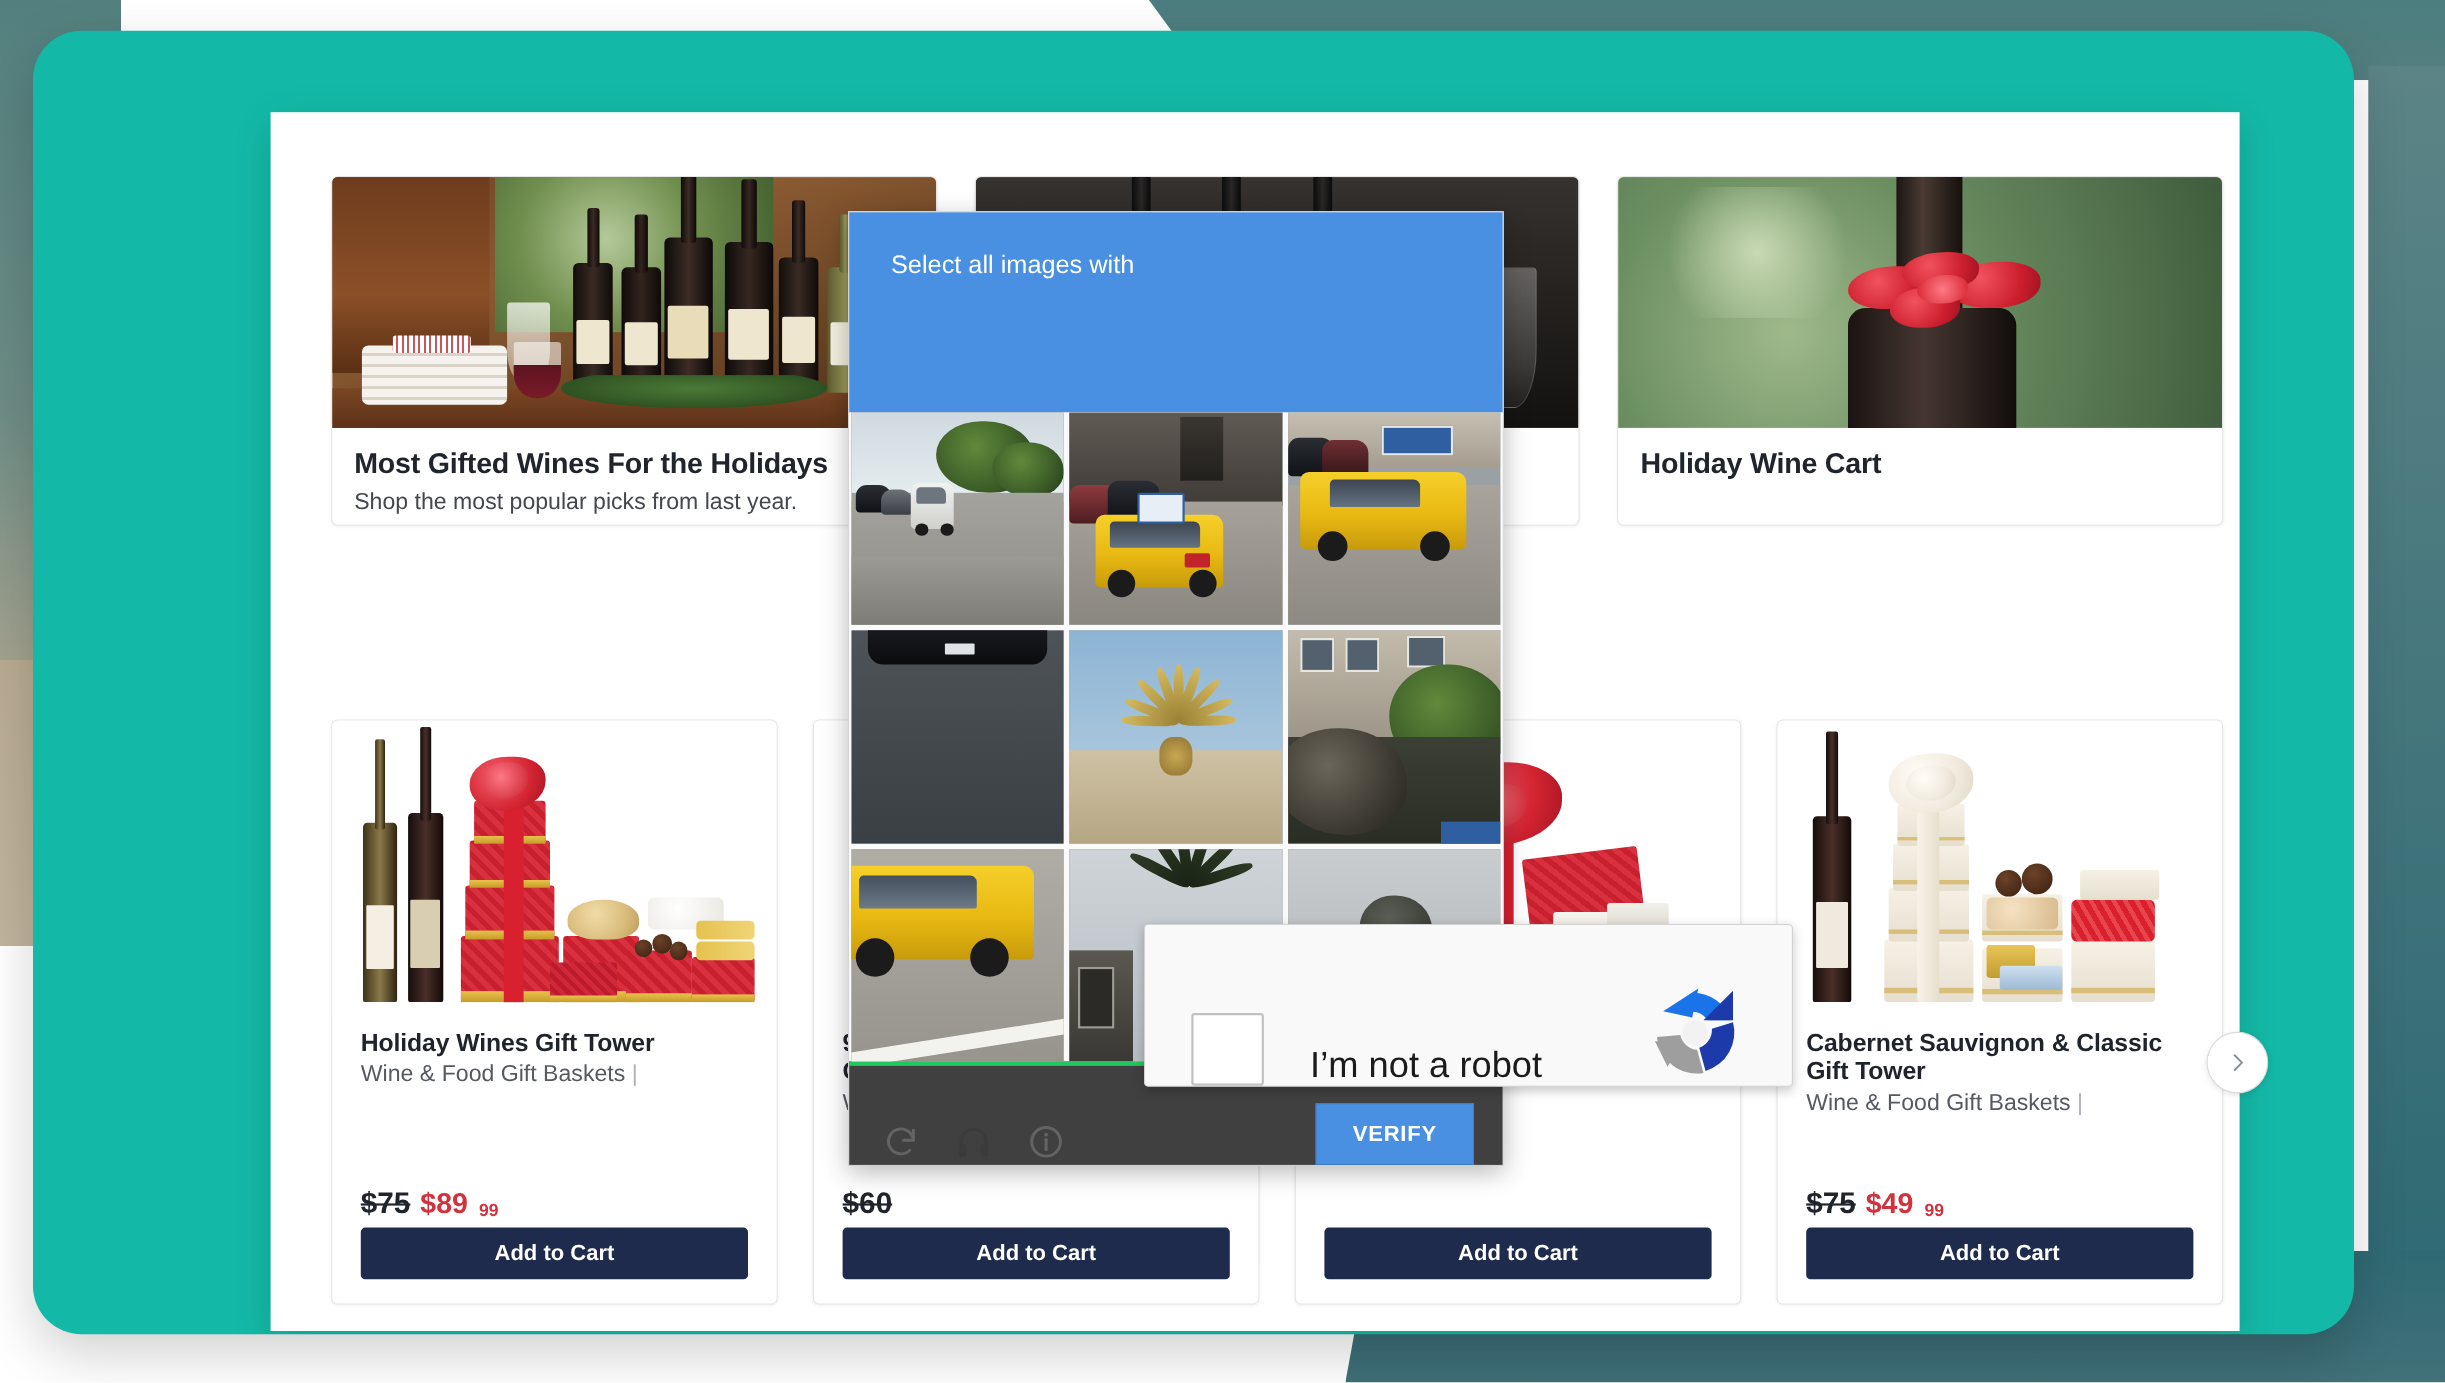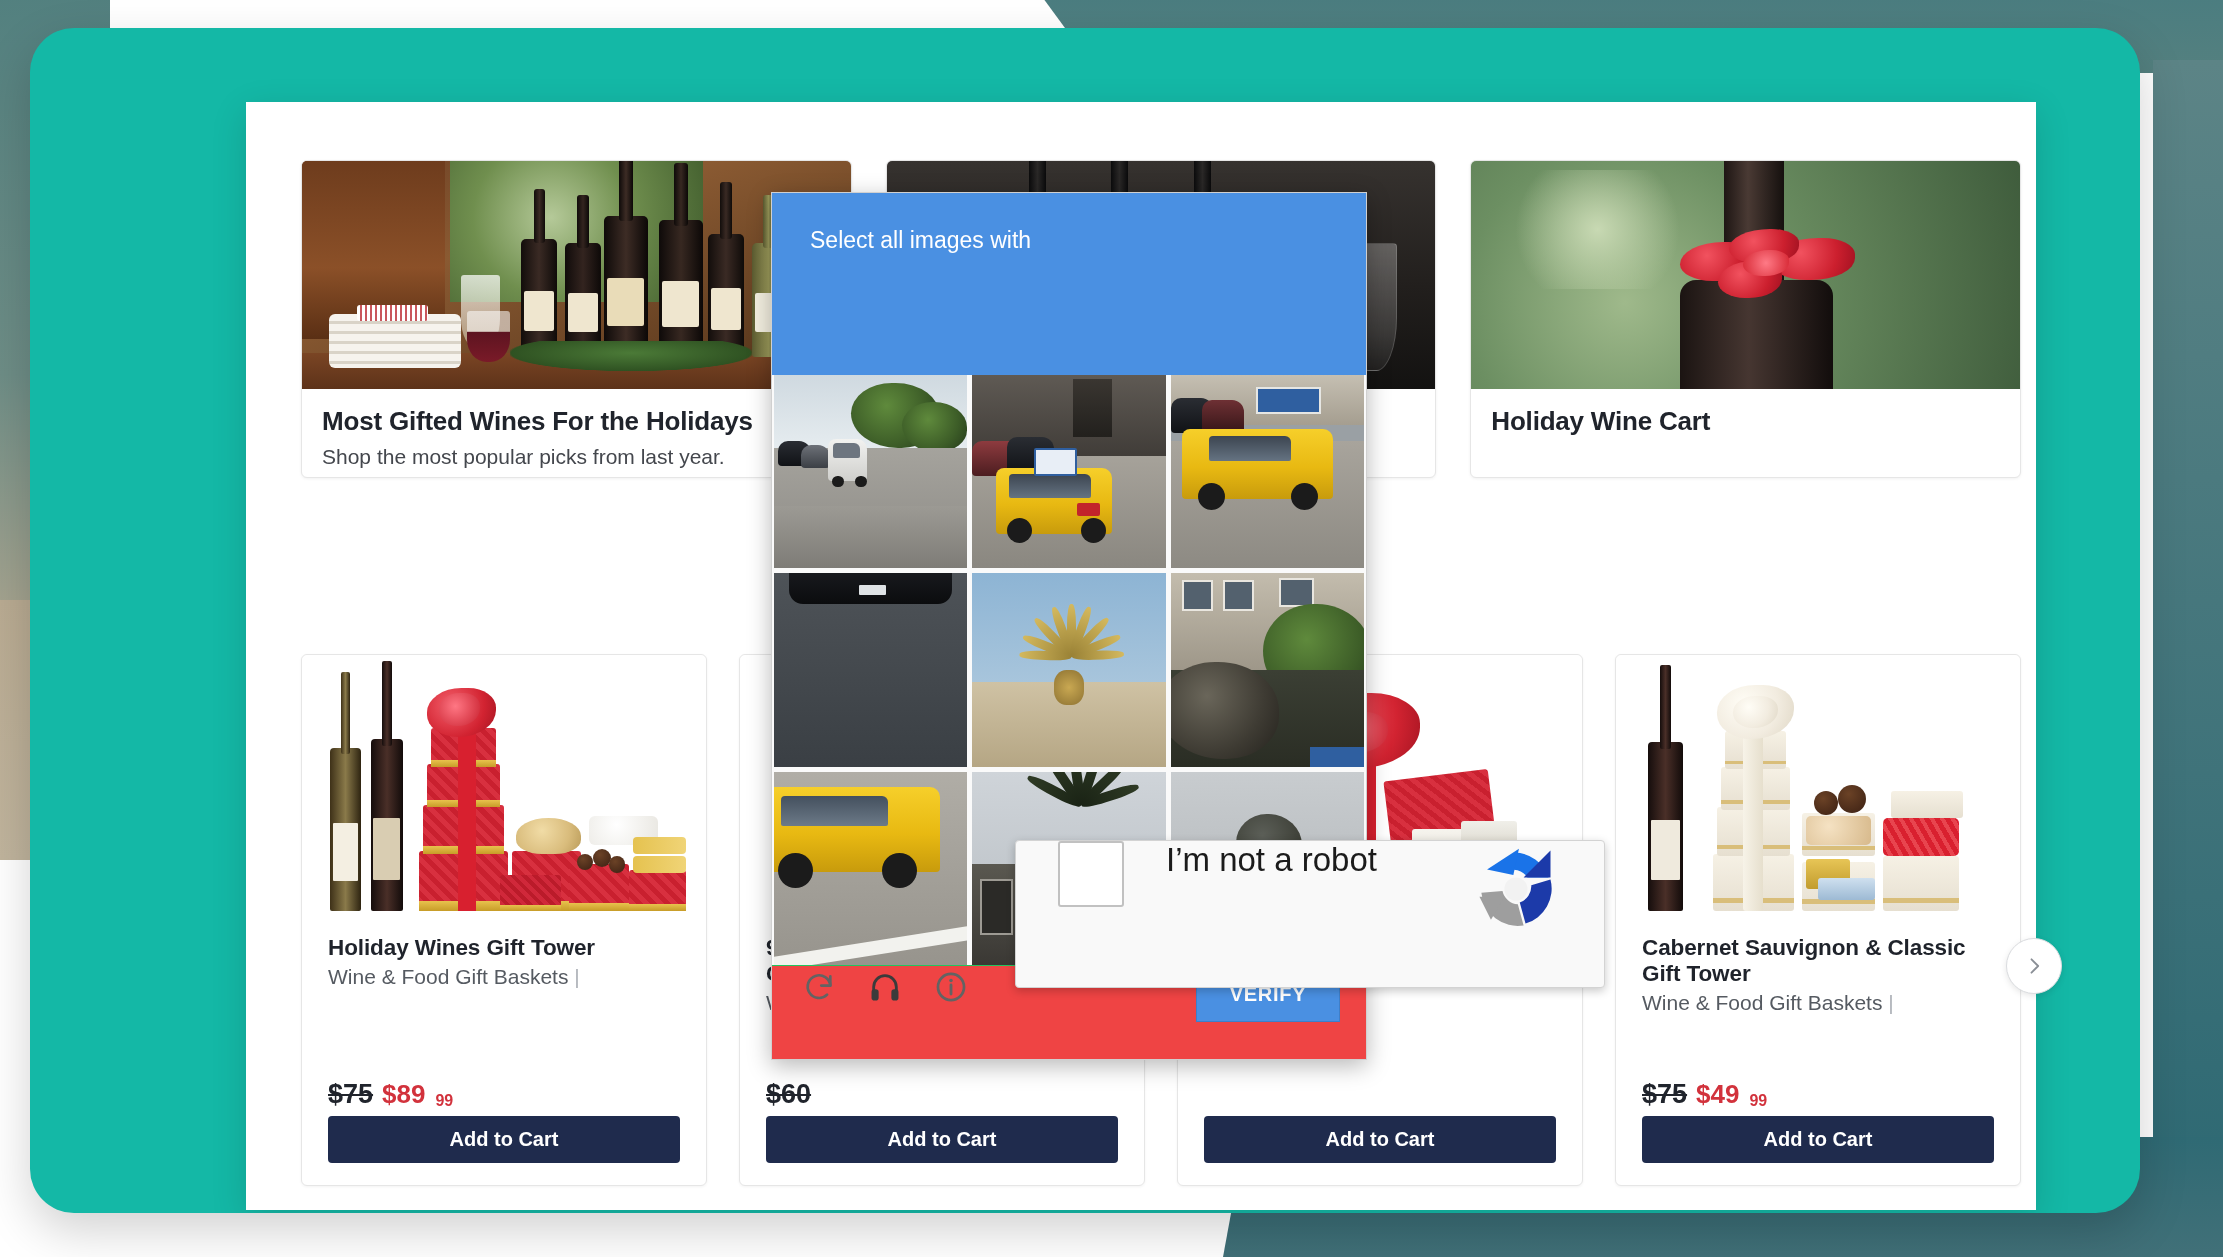--- a/index.html
+++ b/index.html
@@ -249,37 +249,37 @@
   .bush { position:absolute; border-radius: 48% 52% 45% 55%;
     background: radial-gradient(circle at 40% 35%, #5f8a3c 0%, #3c5c27 60%, #23371a 100%); }
   .palm { position:absolute; }
   .palm i { position:absolute; left:46%; top:0; width:9%; height:52%;
     background: linear-gradient(180deg,#d4b95e,#9a8236); transform-origin: bottom center; border-radius:40%; }
   .bldg { position:absolute; background: linear-gradient(180deg,#b9b2a4,#948c7d); }
   .bldg .w { position:absolute; background:#53616e; border:2px solid #e9e6df; }
   .sand { position:absolute; left:0; bottom:0; width:100%; height:40%;
     background: linear-gradient(180deg,#cfc2a4,#b5a684); }
   #captcha-footer {
-    height: 94px; background:#ef4444; border-top:1px solid #22c55e;
-    display:flex; align-items:flex-start; padding: 0 26px;
+    height: 94px; background:#404040; border-top:4px solid #22c55e;
+    display:flex; align-items:flex-end; padding: 0 26px;
   }
   .cap-icons { display:flex; gap: 24px; align-items:center; }
   .cap-icon { width:42px; height:42px; display:flex; align-items:center; justify-content:center; cursor:pointer; }
   #verify-btn {
     margin-left:auto; background:#4a90e2; color:#fff; border:1px solid #3e7fc9;
     width: 144px; height: 56px; font-size: 20px; font-weight: bold; letter-spacing:.7px;
     font-family:"Liberation Sans", sans-serif; cursor:pointer;
   }
 
   
   #recaptcha-widget {
-    position:absolute; left: 1015px; top: 840px; width: 590px; height: 148px;
+    position:absolute; left: 1040px; top: 840px; width: 590px; height: 148px;
     background:#f9f9f9; border:1px solid #d3d3d3; border-radius: 4px;
     box-shadow: 0 3px 10px rgba(0,0,0,0.22); z-index: 30;
-    display:flex; align-items:flex-start; padding: 0 42px;
+    display:flex; align-items:flex-end; padding: 0 42px;
   }
   #robot-checkbox {
     width: 66px; height: 66px; background:#fff; border:2px solid #c1c1c1; border-radius:3px; cursor:pointer;
   }
   #robot-label { font-size: 33px; color:#1b1b1b; margin-left: 42px; }
   #recaptcha-logo { margin-left:auto; width: 96px; height: 96px; }
 </style>
 </head>
 <body>
 

